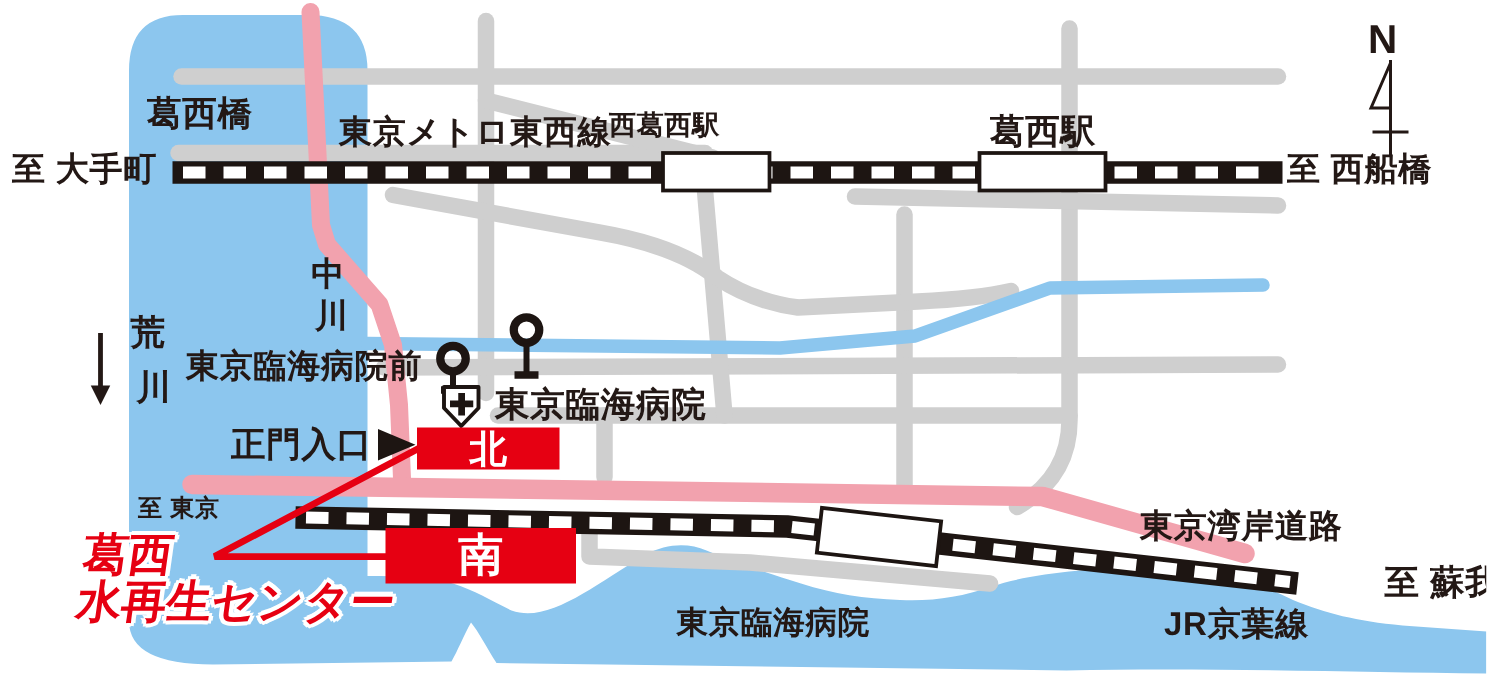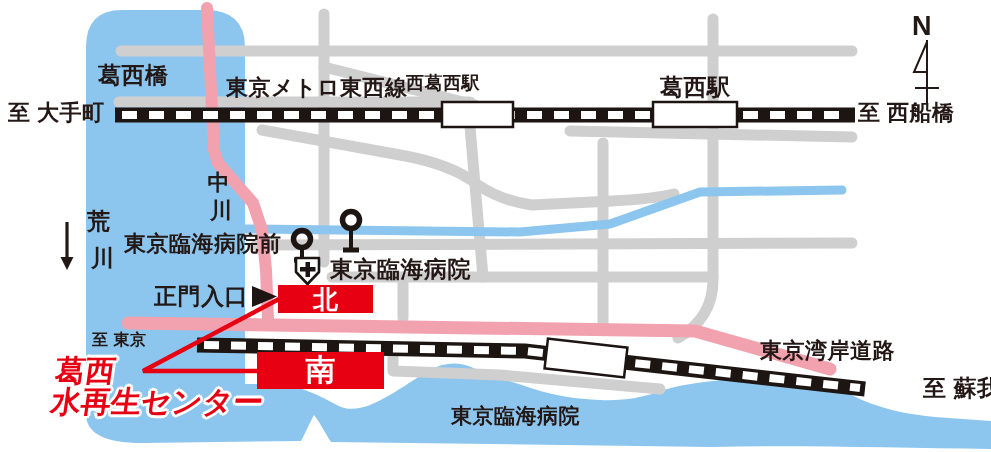--- a/index.html
+++ b/index.html
@@ -172,14 +172,15 @@
     <div class="l2">水再生センター</div>
   </div>
 
   <div class="lbl" style="left:760px;top:340px;font-size:22px;">東京湾岸道路</div>
 
 
   <div class="lbl" style="left:451px;top:405px;font-size:21px;">東京臨海病院</div>
 
   <div class="lbl" style="left:880px;top:377px;font-size:23px;margin-left:43px;">至 蘇我</div>
 
+  <div class="lbl" style="left:776px;top:405px;font-size:22px;">JR京葉線</div>
 
 </div>
 
 </body></html>

